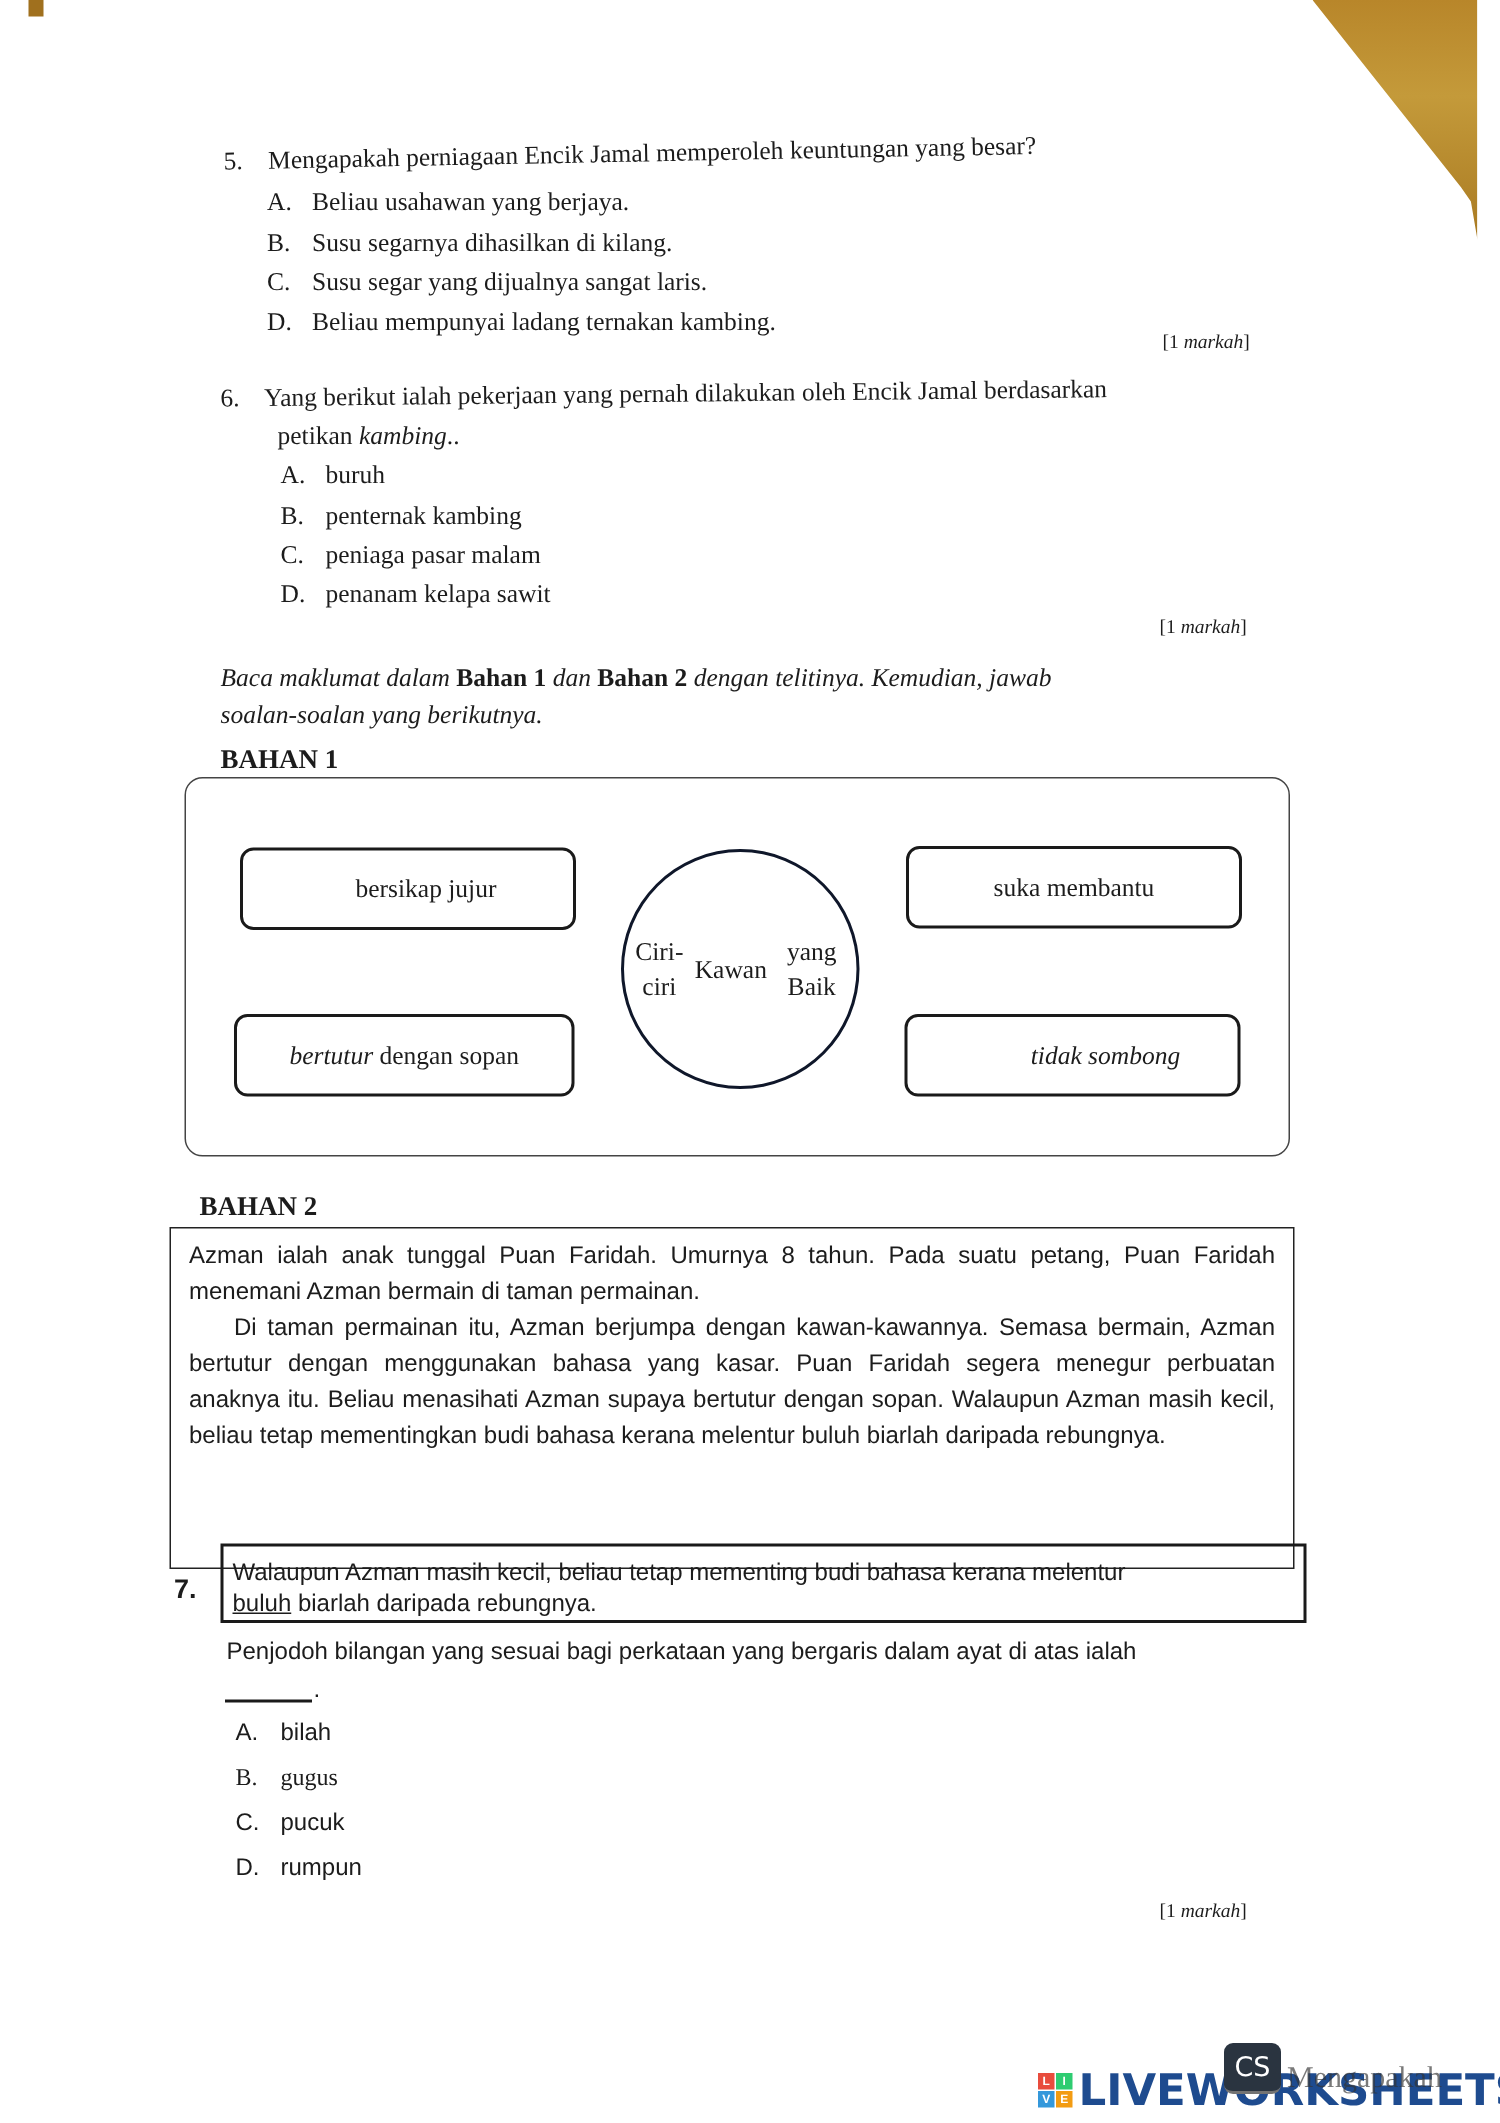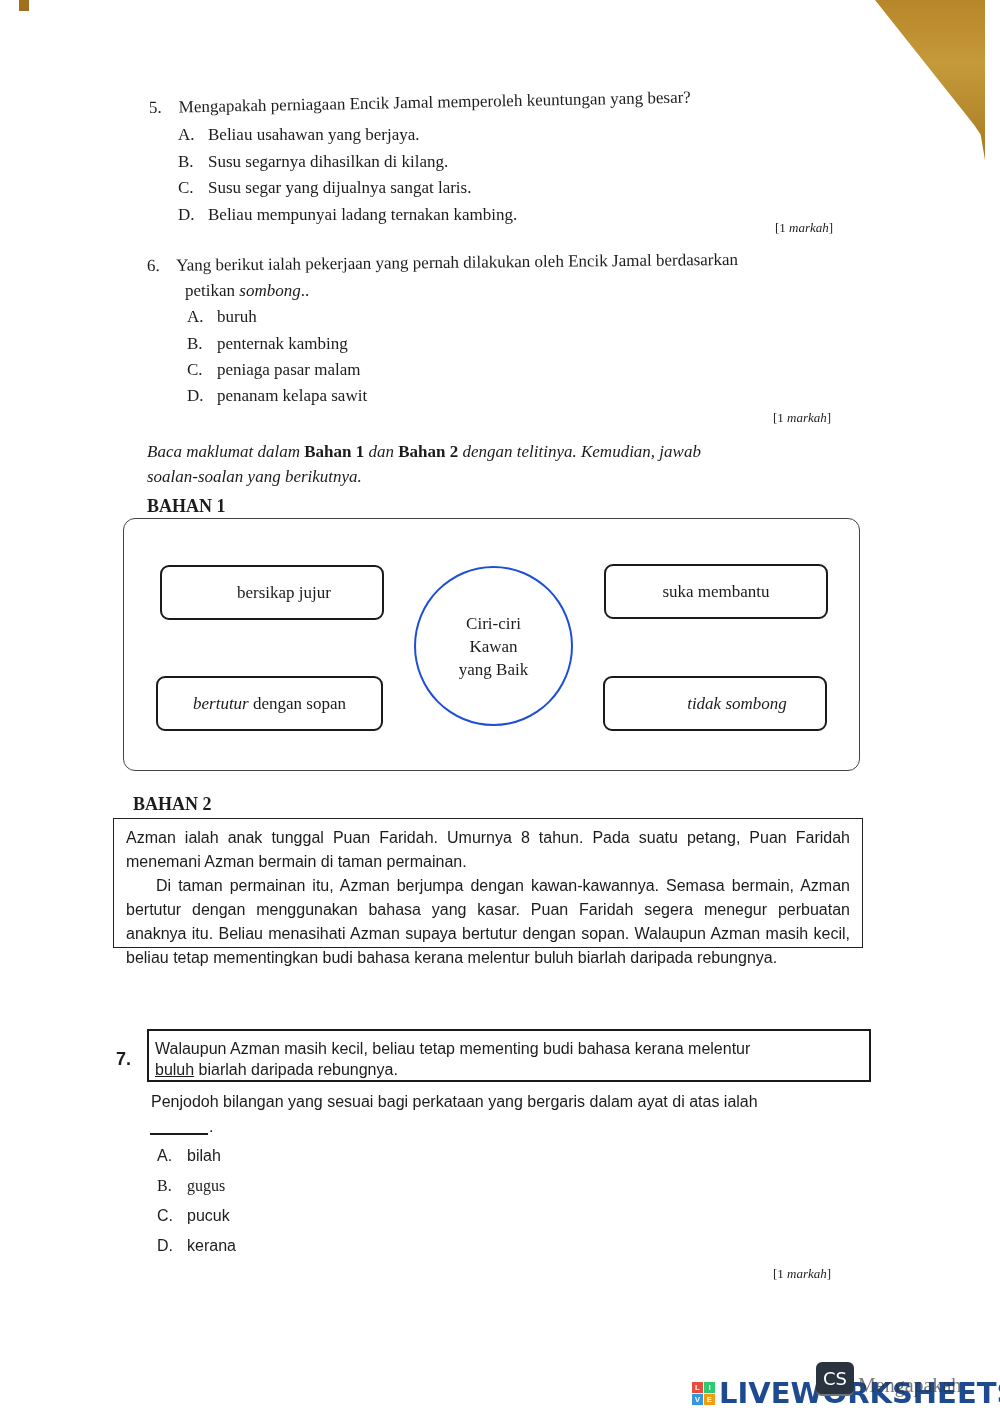--- a/index.html
+++ b/index.html
@@ -34,27 +34,27 @@
   }
   .trait {
     position: absolute; width: 224px; height: 55px; box-sizing: border-box;
     border: 2px solid #1a1a1a; border-radius: 9px;
     display: flex; align-items: center; justify-content: center;
     font-size: 17px;
   }
   .trait i { font-style: italic; }
   .center-circle {
     position: absolute; left: 414px; top: 566px; width: 159px; height: 160px;
-    box-sizing: border-box; border: 2px solid #1d4ed8; border-radius: 50%;
-    display: flex; flex-direction: column; align-items: center; justify-content: center;
+    box-sizing: border-box; border: 2px solid #0f172a; border-radius: 50%;
+    display: flex; flex-direction: row; align-items: center; justify-content: center;
     font-size: 17px; line-height: 23px; text-align: center;
   }
 
   .bahan2-box {
-    position: absolute; left: 113px; top: 818px; width: 750px; height: 130px;
+    position: absolute; left: 113px; top: 818px; width: 750px; height: 228px;
     border: 1.5px solid #222; box-sizing: border-box;
     padding: 7px 12px 0 12px;
     font-family: "Liberation Sans", "DejaVu Sans", sans-serif;
     font-size: 16px; line-height: 24px; text-align: justify;
     font-stretch: condensed;
   }
   .bahan2-box p { margin: 0; }
   .bahan2-box p.indent { text-indent: 30px; }
 
   .q7-num { font-family: "Liberation Sans", sans-serif; font-weight: bold; font-size: 18px; }
@@ -106,21 +106,21 @@
   <div class="abs opt" style="left:178px; top:205px;"><span class="letter">D.</span><span>Beliau mempunyai ladang ternakan kambing.</span></div>
   <div class="abs markah" style="left:775px; top:220px;"><span>[1 </span><i>markah</i><span>]</span></div>
 </div>
 
 <div>
   <div class="abs q-text" style="left:147px; top:256px; transform: rotate(-0.6deg); transform-origin:left center;">
     <span>6.</span>&nbsp;&nbsp;&nbsp;
     <span>Yang berikut ialah pekerjaan yang pernah dilakukan oleh Encik Jamal berdasarkan</span>
   </div>
   <div class="abs q-text" style="left:185px; top:281px;">
-    <span>petikan </span><i>sombong</i><span>..</span>
+    <span>petikan </span><i>kambing</i><span>..</span>
   </div>
   <div class="abs opt" style="left:187px; top:307px;"><span class="letter">A.</span><span>buruh</span></div>
   <div class="abs opt" style="left:187px; top:334px;"><span class="letter">B.</span><span>penternak kambing</span></div>
   <div class="abs opt" style="left:187px; top:360px;"><span class="letter">C.</span><span>peniaga pasar malam</span></div>
   <div class="abs opt" style="left:187px; top:386px;"><span class="letter">D.</span><span>penanam kelapa sawit</span></div>
   <div class="abs markah" style="left:773px; top:410px;"><span>[1 </span><i>markah</i><span>]</span></div>
 </div>
 
 <div class="abs instr" style="left:147px; top:440px;">
   <span>Baca maklumat dalam </span><b>Bahan 1</b><span> dan </span><b>Bahan 2</b><span> dengan telitinya. Kemudian, jawab</span>
@@ -158,21 +158,21 @@
   <div>Walaupun Azman masih kecil, beliau tetap mementing budi bahasa kerana melentur</div>
   <div><u>buluh</u><span> biarlah daripada rebungnya.</span></div>
 </div>
 <div class="abs sans" style="left:151px; top:1093px;">Penjodoh bilangan yang sesuai bagi perkataan yang bergaris dalam ayat di atas ialah</div>
 <div class="blank-line"></div>
 <div class="abs sans" style="left:209px; top:1118px;">.</div>
 
 <div class="abs opt sans" style="left:157px; top:1146px;"><span class="letter">A.</span><span>bilah</span></div>
 <div class="abs opt sans" style="left:157px; top:1176px;font-family:Liberation Serif, serif;"><span class="letter">B.</span><span>gugus</span></div>
 <div class="abs opt sans" style="left:157px; top:1206px;"><span class="letter">C.</span><span>pucuk</span></div>
-<div class="abs opt sans" style="left:157px; top:1236px;"><span class="letter">D.</span><span>kerana</span></div>
+<div class="abs opt sans" style="left:157px; top:1236px;"><span class="letter">D.</span><span>rumpun</span></div>
 <div class="abs markah" style="left:773px; top:1266px;"><span>[1 </span><i>markah</i><span>]</span></div>
 
 <div class="lw-logo">
   <div class="lw-tiles">
     <span class="tile" style="background: rgb(232, 76, 61);">L</span>
     <span class="tile" style="background: rgb(46, 204, 113);">I</span>
     <span class="tile" style="background: rgb(52, 152, 219);">V</span>
     <span class="tile" style="background: rgb(243, 156, 18);">E</span>
   </div>
   <span class="lw-text">LIVEWORKSHEETS</span>

